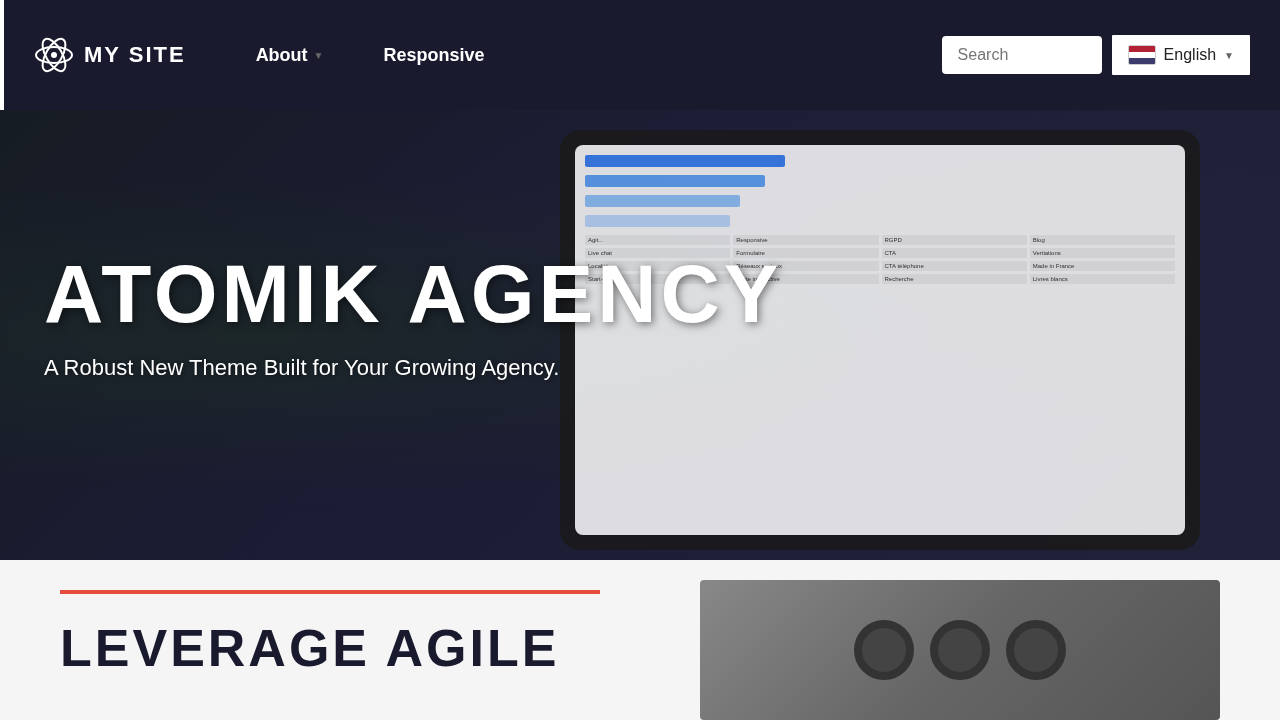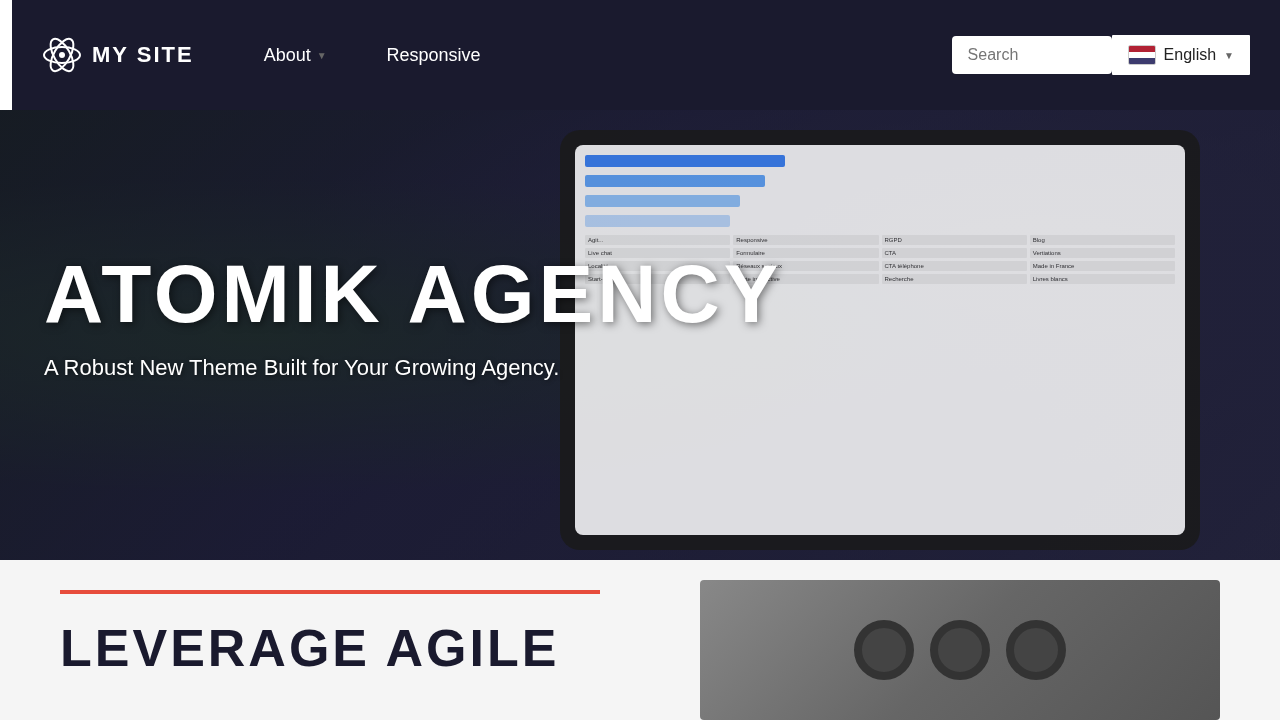--- a/index.html
+++ b/index.html
@@ -1,21 +1,21 @@
 <!DOCTYPE html>
 <html><head>
   <meta charset="utf-8">
   <style>
     * { margin: 0; padding: 0; box-sizing: border-box; }
     body { font-family: Arial, sans-serif; width: 1280px; height: 720px; overflow: hidden; background: #fff; }
 
     
     .navbar {
       position: absolute;
-      top: 0; left: 12px; right: 0;
+      top: 0; left: 4px; right: 0;
       height: 110px;
       background: #1a1a2e;
       display: flex;
       align-items: center;
       padding: 0 30px;
       z-index: 100;
     }
     .nav-logo {
       display: flex;
       align-items: center;
@@ -29,34 +29,36 @@
     }
     .nav-logo .atom-icon {
       width: 40px;
       height: 40px;
     }
     .nav-links {
       display: flex;
       align-items: center;
       gap: 0;
       flex: 1;
+      font-weight: bold;
     }
     .nav-link {
       color: #fff;
       font-size: 18px;
       padding: 10px 30px;
       cursor: pointer;
       display: flex;
       align-items: center;
       gap: 6px;
       white-space: nowrap;
     }
     .nav-right {
       display: flex;
       align-items: center;
+      gap: 10px;
     }
     .search-box {
       background: #fff;
       border: none;
       border-radius: 4px;
       padding: 10px 16px;
       font-size: 16px;
       width: 160px;
       color: #999;
       outline: none;

